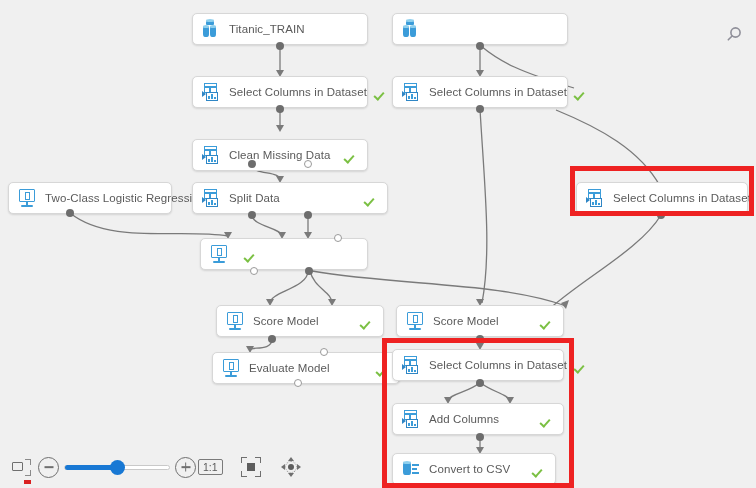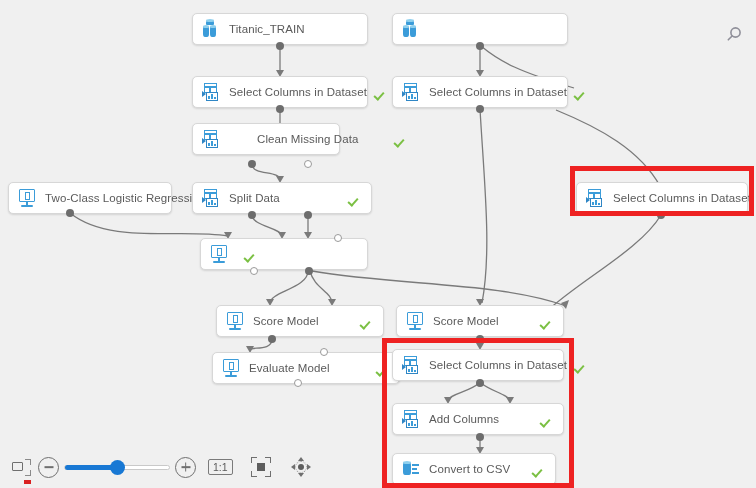--- a/index.html
+++ b/index.html
@@ -215,21 +215,21 @@
   #zoom-fill{
     position:absolute;left:0;top:-1px;height:5px;width:52px;
     background:#1878d4;border-radius:3px;
   }
   #zoom-thumb{
     position:absolute;left:45px;top:-5.5px;
     width:15px;height:15px;border-radius:50%;
     background:#1878d4;
   }
   #zoom-ratio{
-    margin-left:10px;
+    margin-left:0;
     border:1.6px solid #7a7a7a;
     border-radius:2px;
     font-size:10.5px;color:#5a5a5a;
     padding:1px 4px;
     line-height:12px;
     flex:0 0 auto;
   }
   .bracket-ico{position:relative;width:20px;height:20px;}
   .bracket-ico span{position:absolute;width:6px;height:6px;border:1.8px solid #6f6f6f;box-sizing:border-box;}
   .bracket-ico .tl{left:0;top:0;border-right:none;border-bottom:none;}
@@ -360,21 +360,21 @@
           <span class="arrow"></span>
           <span class="bars">
             <i></i>
             <i></i>
             <i></i>
           </span>
         </span>
         <span class="lbl">Select Columns in Dataset</span>
         <span class="chk"></span>
       </div>
-      <div class="node" style="left: 192px; top: 123px; width: 148px; gap: 28px;">
+      <div class="node" style="left: 192px; top: 139px; width: 176px;">
         <span class="ico ico-table">
           <span class="grid"></span>
           <span class="arrow"></span>
           <span class="bars">
             <i></i>
             <i></i>
             <i></i>
           </span>
         </span>
         <span class="lbl">Clean Missing Data</span>
@@ -384,21 +384,21 @@
         <span class="ico ico-model">
           <span class="mon">
             <i></i>
           </span>
           <span class="stand"></span>
           <span class="base"></span>
         </span>
         <span class="lbl">Two-Class Logistic Regression</span>
         <span class="chk"></span>
       </div>
-      <div class="node" style="left: 192px; top: 182px; width: 180px;">
+      <div class="node" style="left: 192px; top: 182px; width: 196px;">
         <span class="ico ico-table">
           <span class="grid"></span>
           <span class="arrow"></span>
           <span class="bars">
             <i></i>
             <i></i>
             <i></i>
           </span>
         </span>
         <span class="lbl">Split Data</span>

